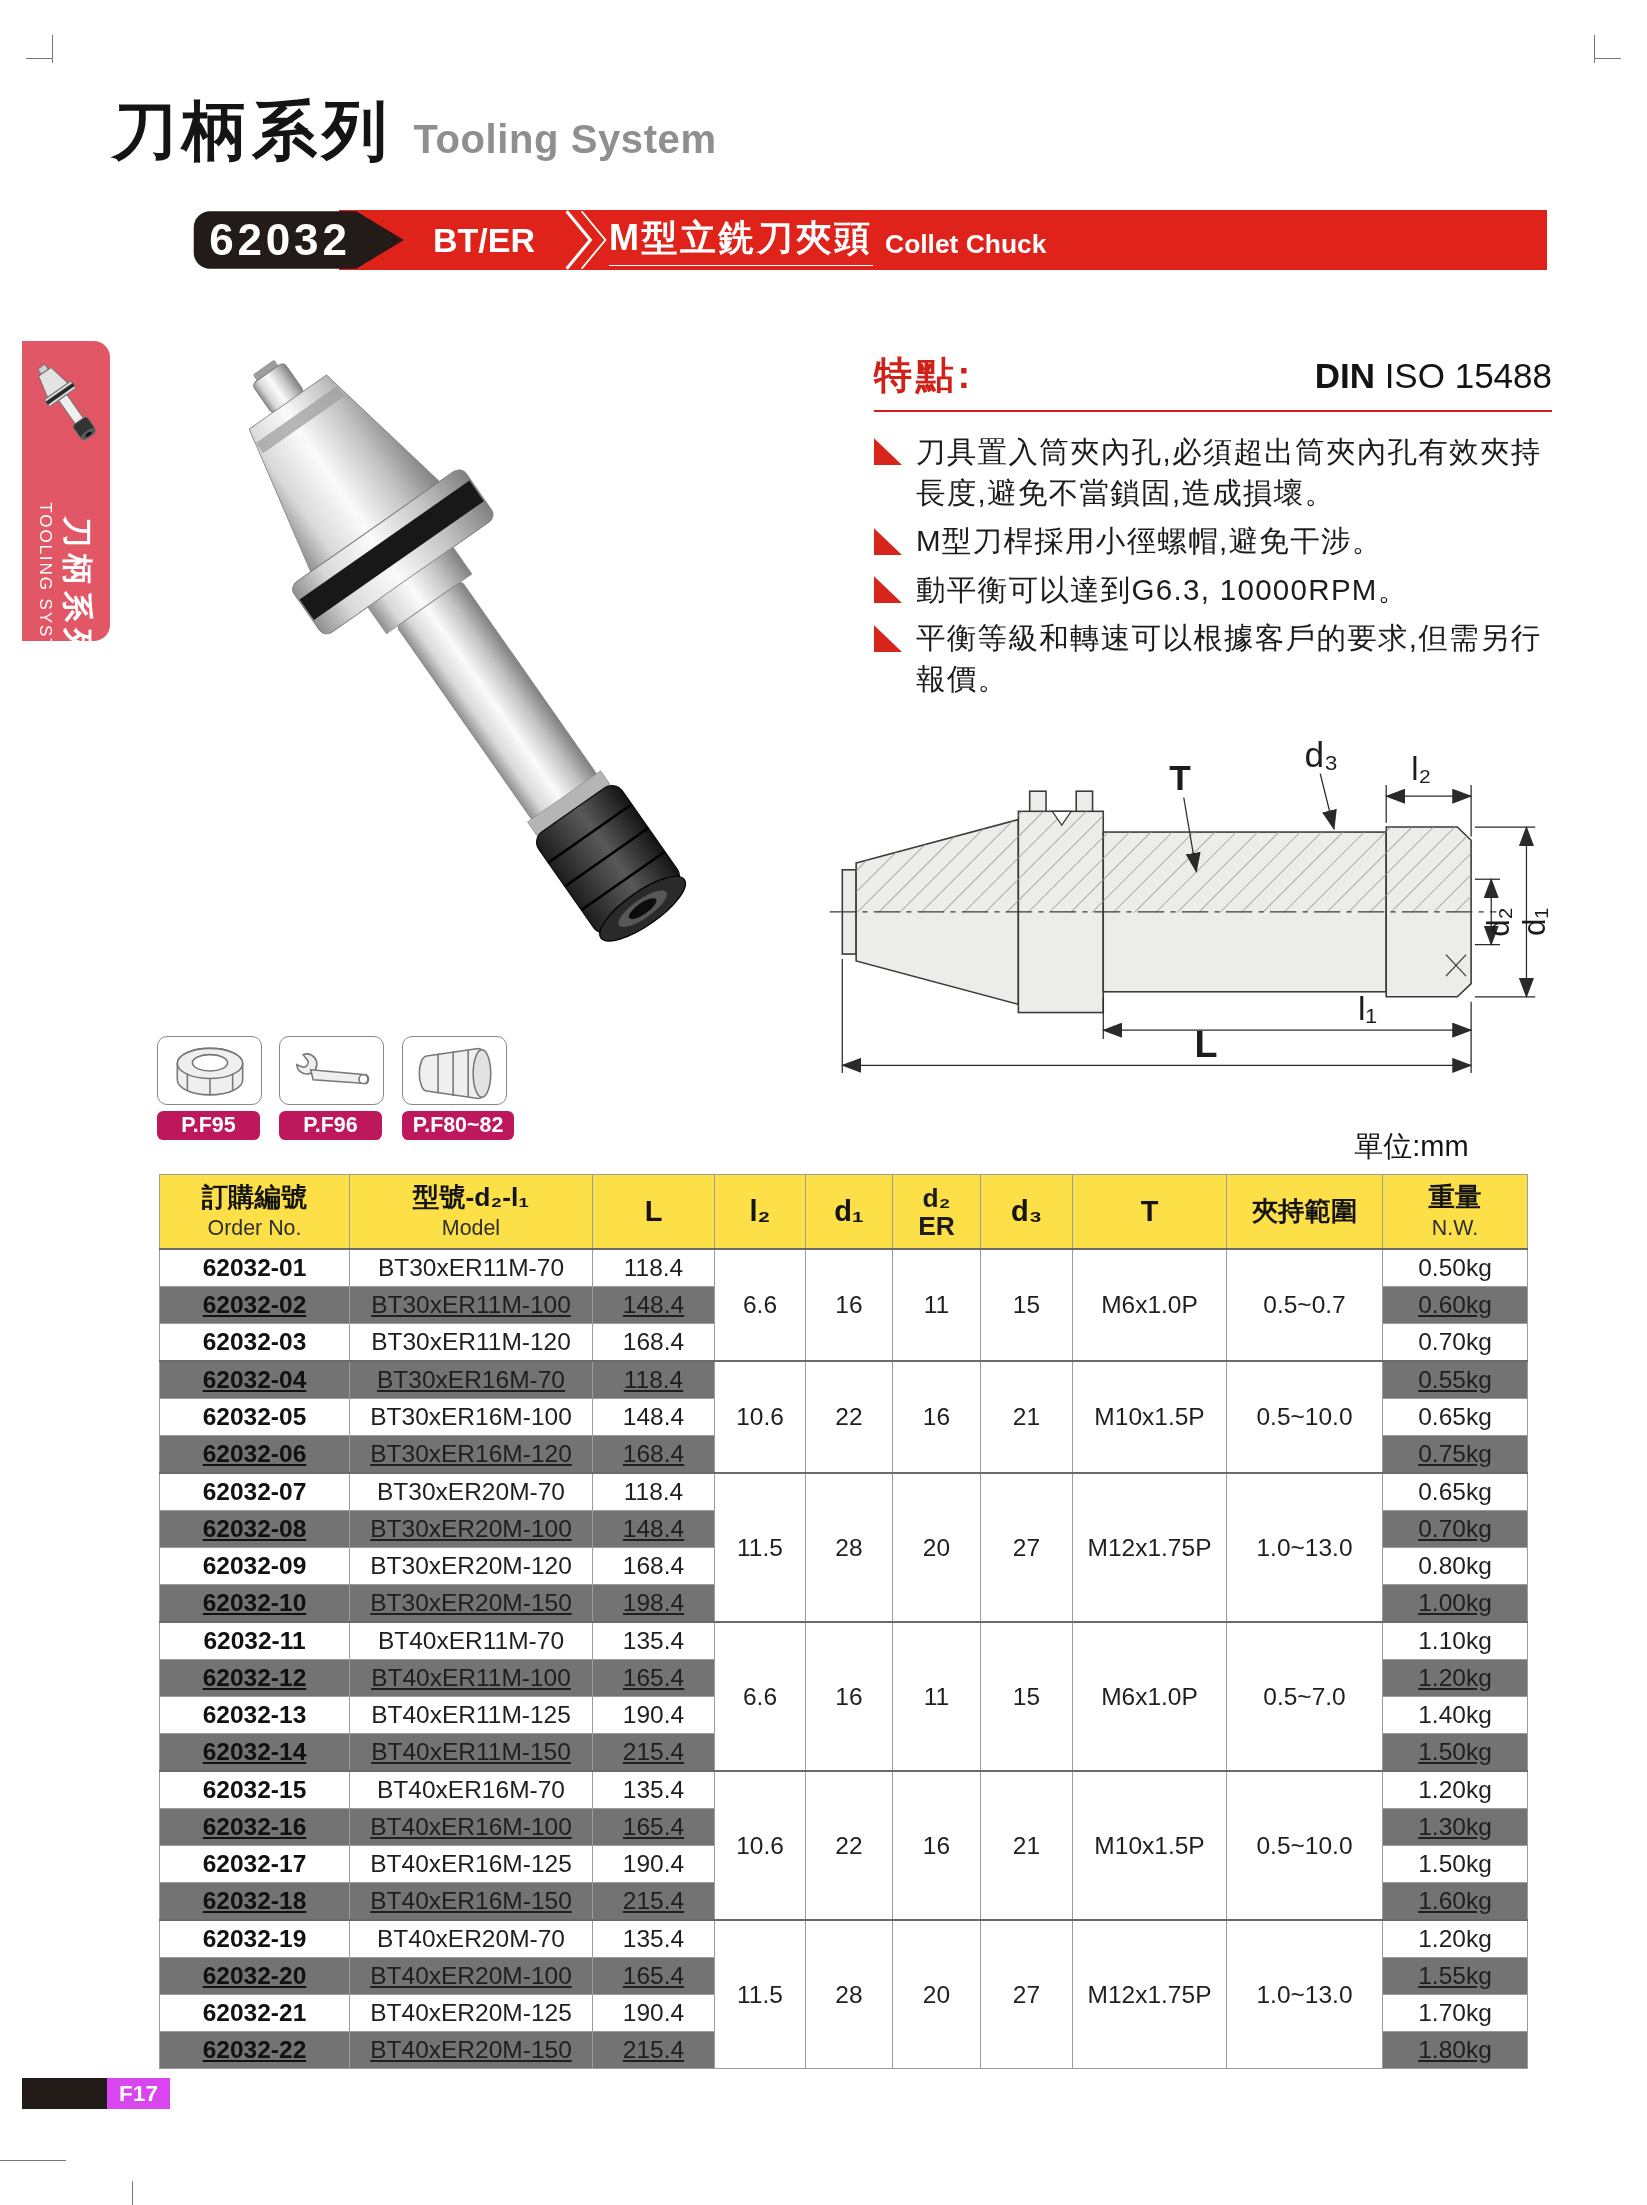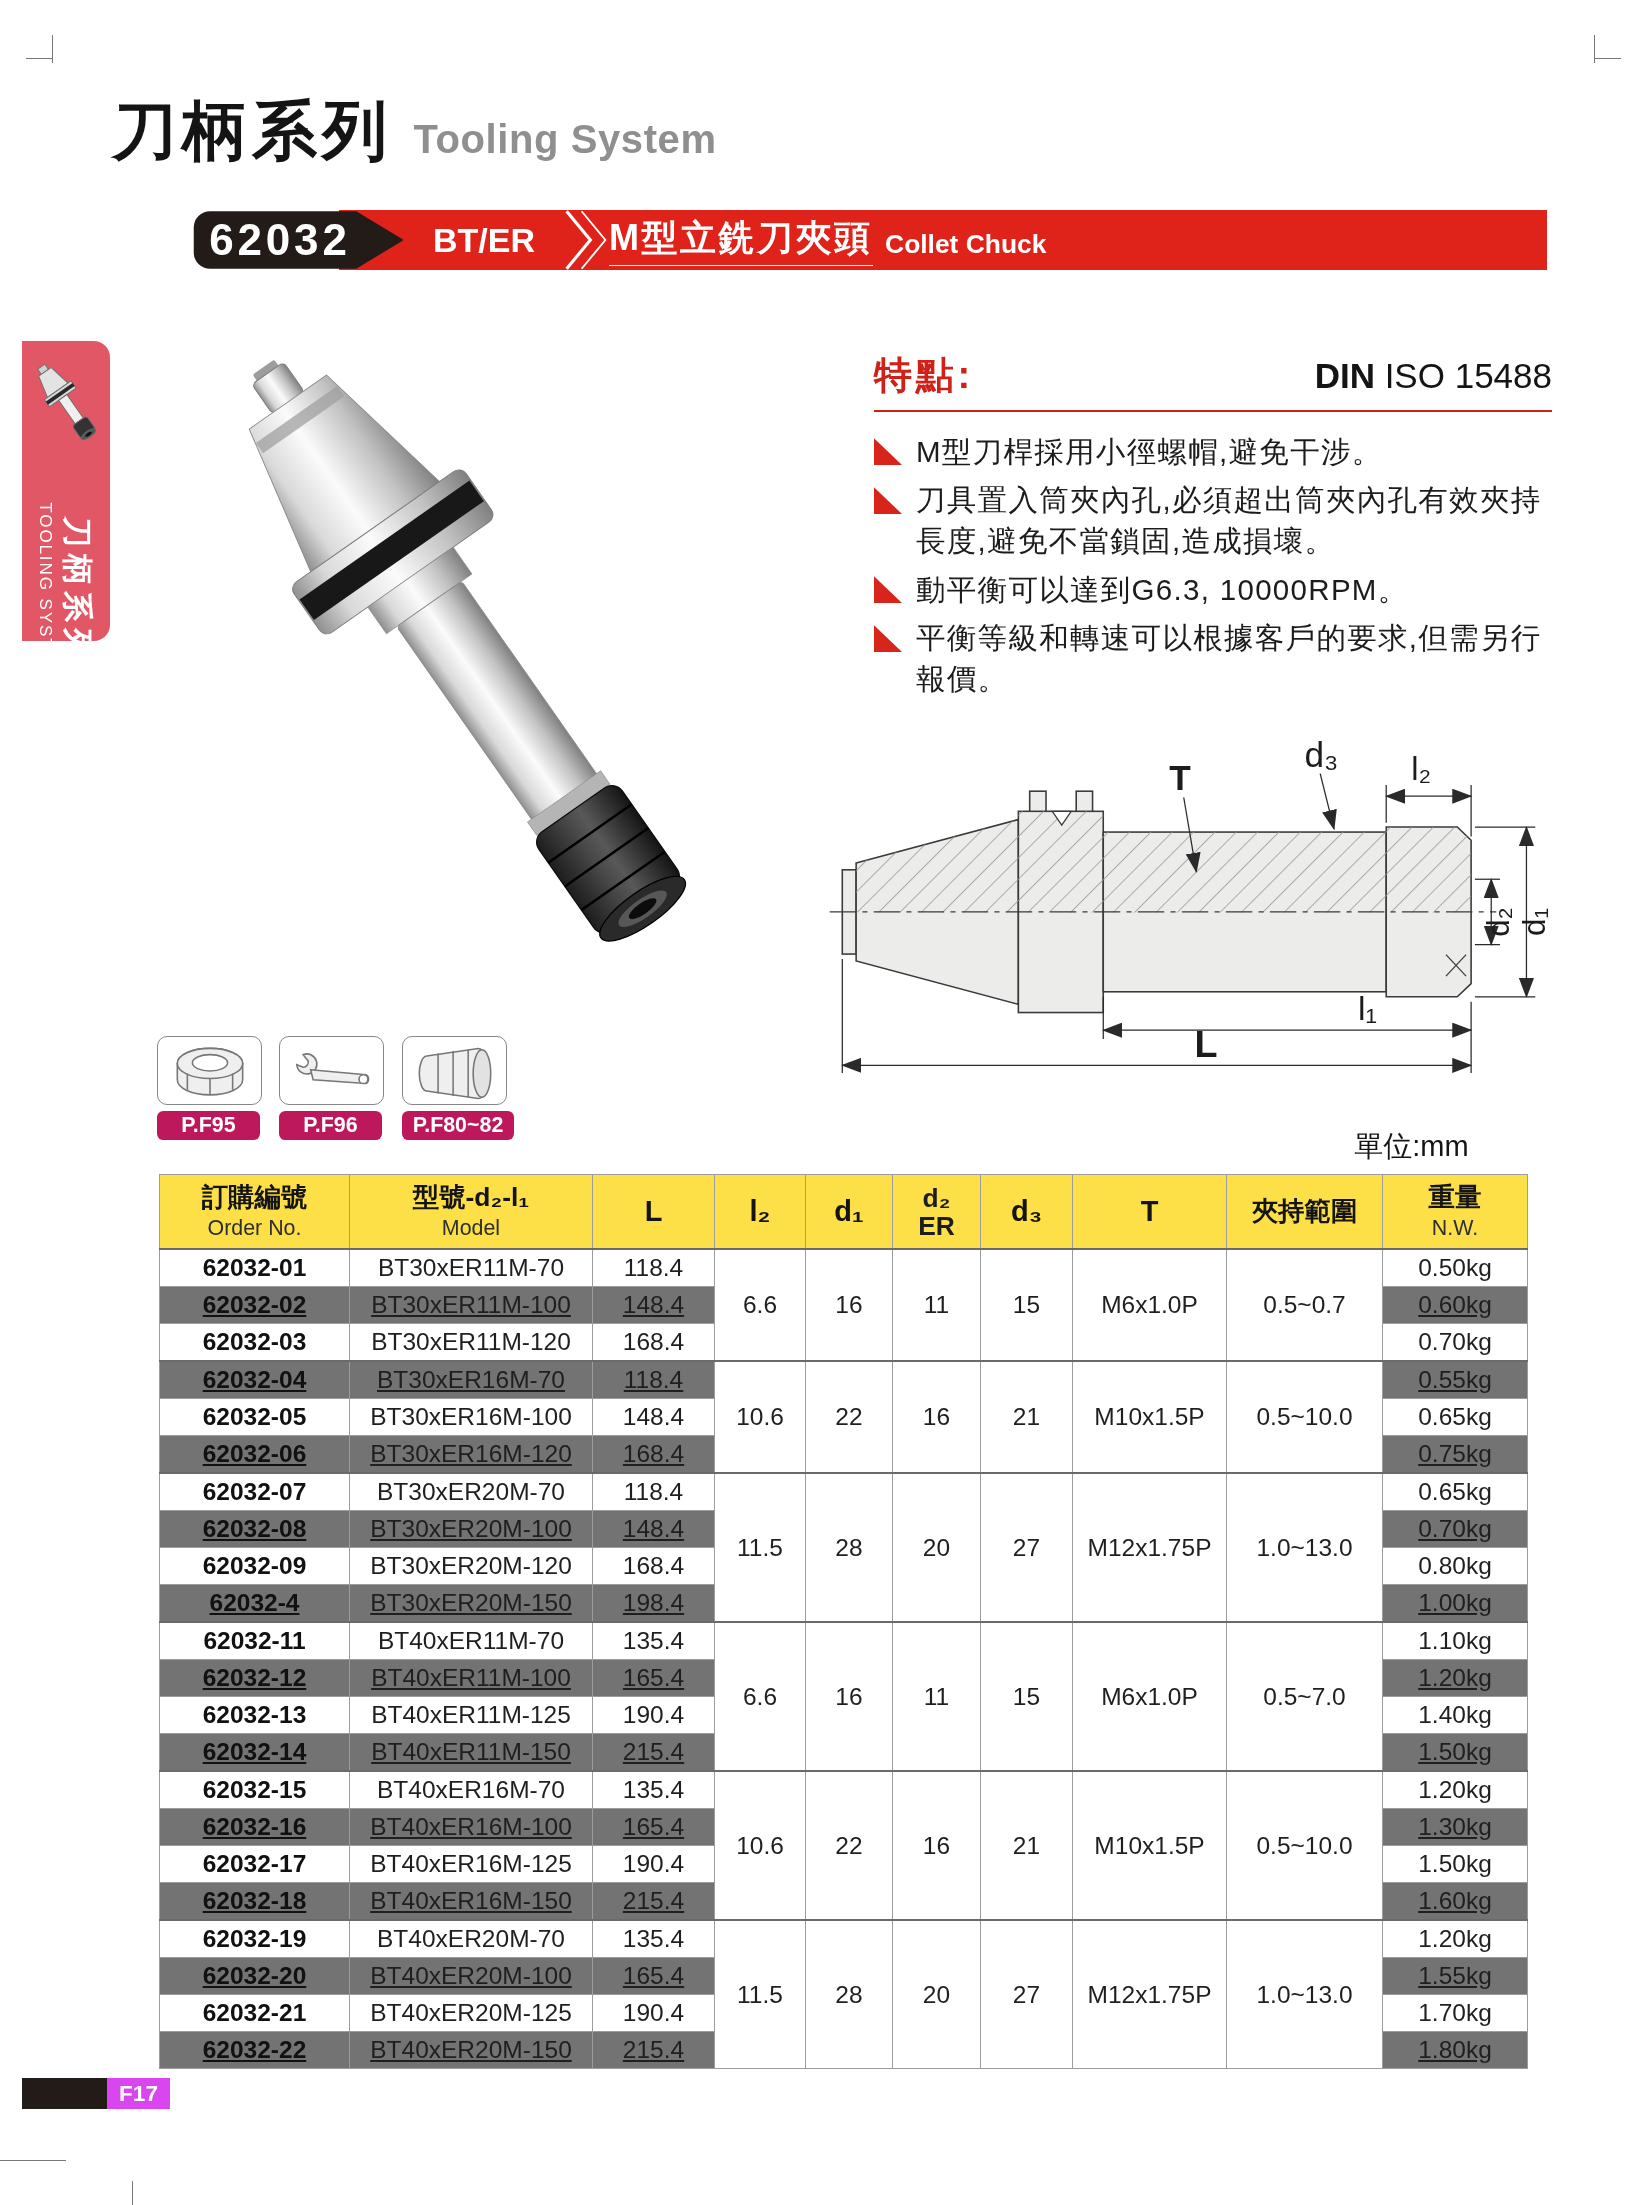--- a/index.html
+++ b/index.html
@@ -176,27 +176,27 @@
     <div class="feat-head">
       <span class="feat-title">特點:</span>
       <span class="feat-std"><b class="b">DIN</b><span> ISO 15488</span></span>
     </div>
     <hr class="feat-rule">
     <div>
         <div class="feature">
           <svg width="28" height="28" viewBox="0 0 44 44">
             <polygon points="0,2 0,44 44,44" fill="#d8251c"></polygon>
           </svg>
-          <span class="feature-text">M型刀桿採用小徑螺帽,避免干涉。</span>
+          <span class="feature-text">刀具置入筒夾內孔,必須超出筒夾內孔有效夾持長度,避免不當鎖固,造成損壞。</span>
         </div>
         <div class="feature">
           <svg width="28" height="28" viewBox="0 0 44 44">
             <polygon points="0,2 0,44 44,44" fill="#d8251c"></polygon>
           </svg>
-          <span class="feature-text">刀具置入筒夾內孔,必須超出筒夾內孔有效夾持長度,避免不當鎖固,造成損壞。</span>
+          <span class="feature-text">M型刀桿採用小徑螺帽,避免干涉。</span>
         </div>
         <div class="feature">
           <svg width="28" height="28" viewBox="0 0 44 44">
             <polygon points="0,2 0,44 44,44" fill="#d8251c"></polygon>
           </svg>
           <span class="feature-text">動平衡可以達到G6.3, 10000RPM。</span>
         </div>
         <div class="feature">
           <svg width="28" height="28" viewBox="0 0 44 44">
             <polygon points="0,2 0,44 44,44" fill="#d8251c"></polygon>
@@ -414,21 +414,21 @@
           <td class="cell-num alt">148.4</td>
           <td class="cell-num alt">0.70kg</td>
         </tr>
         <tr>
           <td class="cell-order">62032-09</td>
           <td class="cell-model">BT30xER20M-120</td>
           <td class="cell-num">168.4</td>
           <td class="cell-num">0.80kg</td>
         </tr>
         <tr>
-          <td class="cell-order alt">62032-4</td>
+          <td class="cell-order alt">62032-10</td>
           <td class="cell-model alt">BT30xER20M-150</td>
           <td class="cell-num alt">198.4</td>
           <td class="cell-num alt">1.00kg</td>
         </tr>
         <tr class="group-start">
           <td class="cell-order">62032-11</td>
           <td class="cell-model">BT40xER11M-70</td>
           <td class="cell-num">135.4</td>
           <td class="cell-num merged" rowspan="4">6.6</td>
           <td class="cell-num merged" rowspan="4">16</td>

